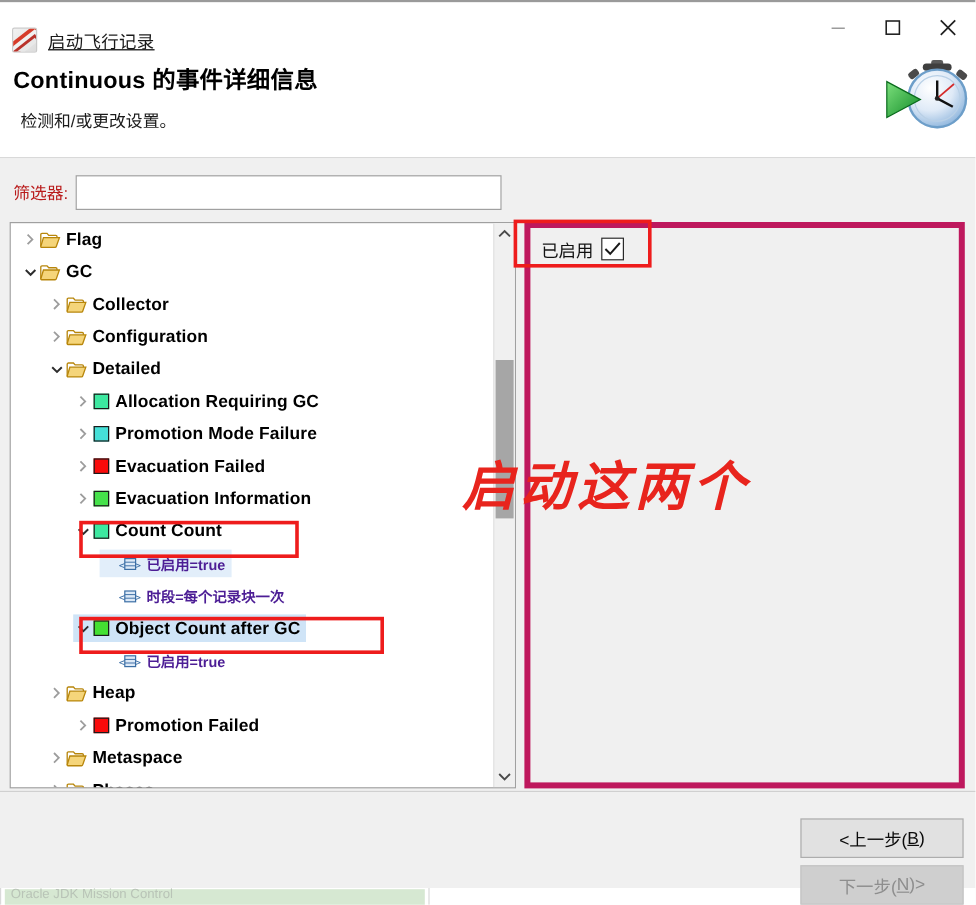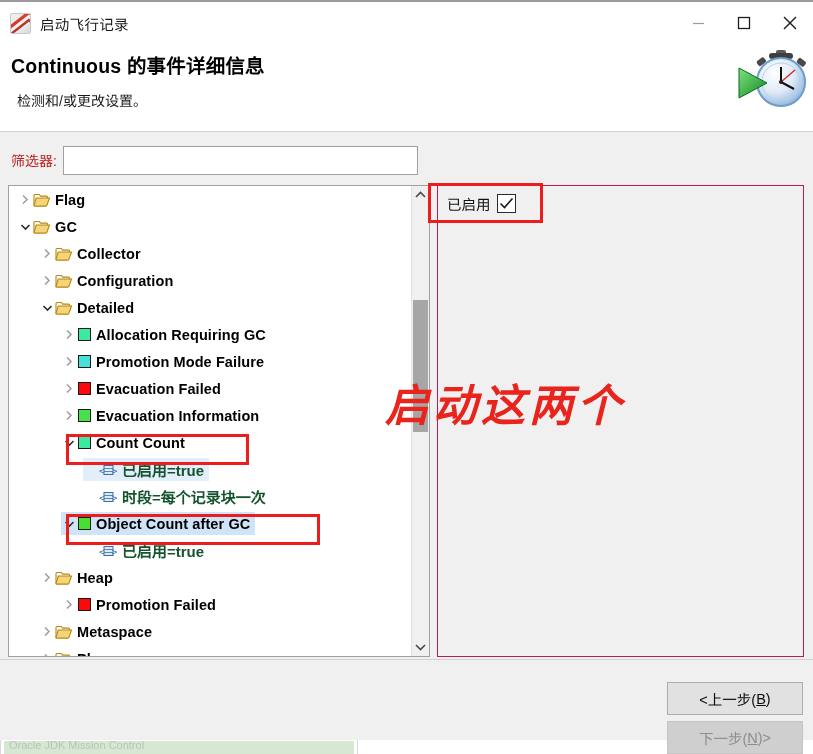--- a/index.html
+++ b/index.html
@@ -61,21 +61,22 @@
     box-sizing: border-box;
     z-index: 2;
   }
 
   
   .titlebar {
     position: relative;
     height: 42px;
     background: #ffffff;
     display: flex;
-    align-items: center;
+    align-items: flex-end;
+    text-decoration: underline;
   }
   .title-icon {
     margin-left: 10px;
     width: 19px;
     height: 19px;
     position: relative;
     border-radius: 2px;
     background: linear-gradient(135deg, #f2f2f2 0%, #dcdcdc 100%);
     border: 1px solid #c9c9c9;
     overflow: hidden;
@@ -250,23 +251,23 @@
     margin-right: 4px;
     position: relative;
   }
   .node-label {
     font-size: 14.5px;
     font-weight: bold;
     color: #000000;
     letter-spacing: 0.1px;
   }
   .prop-label {
-    font-size: 15px;
+    font-size: 12px;
     font-weight: bold;
-    color: #14532d;
+    color: #4c1d95;
   }
 
   
   .vscroll {
     position: absolute;
     right: 0;
     top: 0;
     width: 18px;
     height: 100%;
     background: #f0f0f0;
@@ -292,21 +293,21 @@
   }
 
   
   .detail-panel {
     position: absolute;
     left: 437px;
     top: 53px;
     width: 367px;
     height: 472px;
     background: #f0f0f0;
-    border: 1px solid #be185d;
+    border: 5px solid #be185d;
     box-sizing: border-box;
   }
   .enabled-row {
     position: absolute;
     left: 9px;
     top: 7px;
     display: flex;
     align-items: center;
   }
   .enabled-label {

